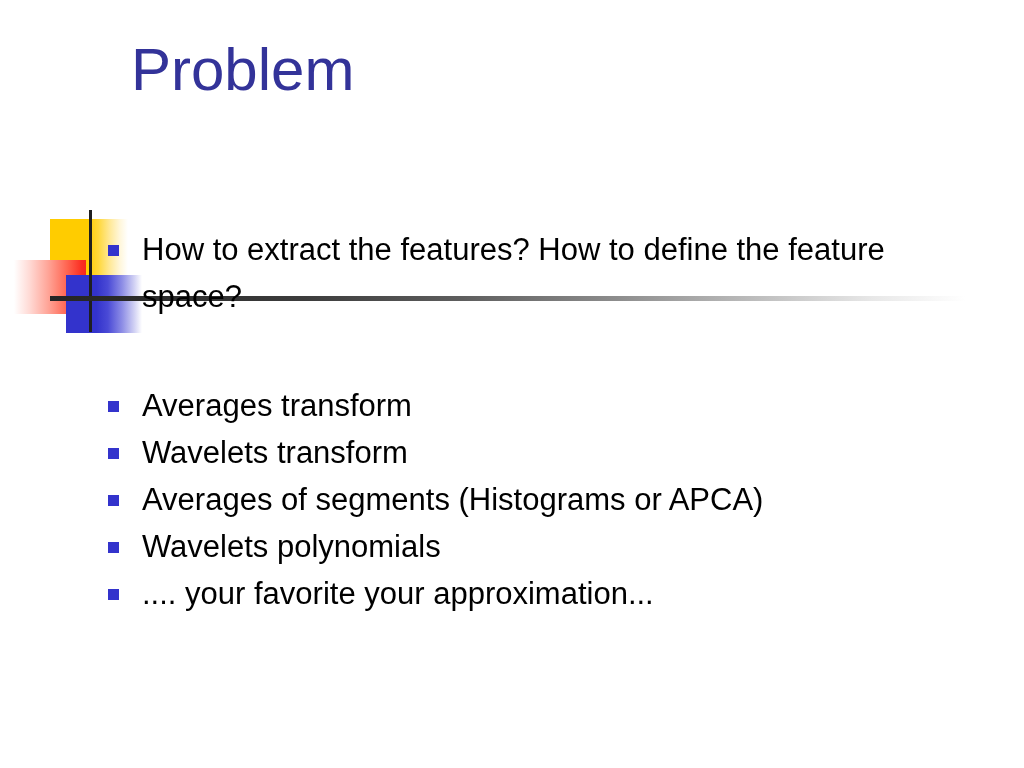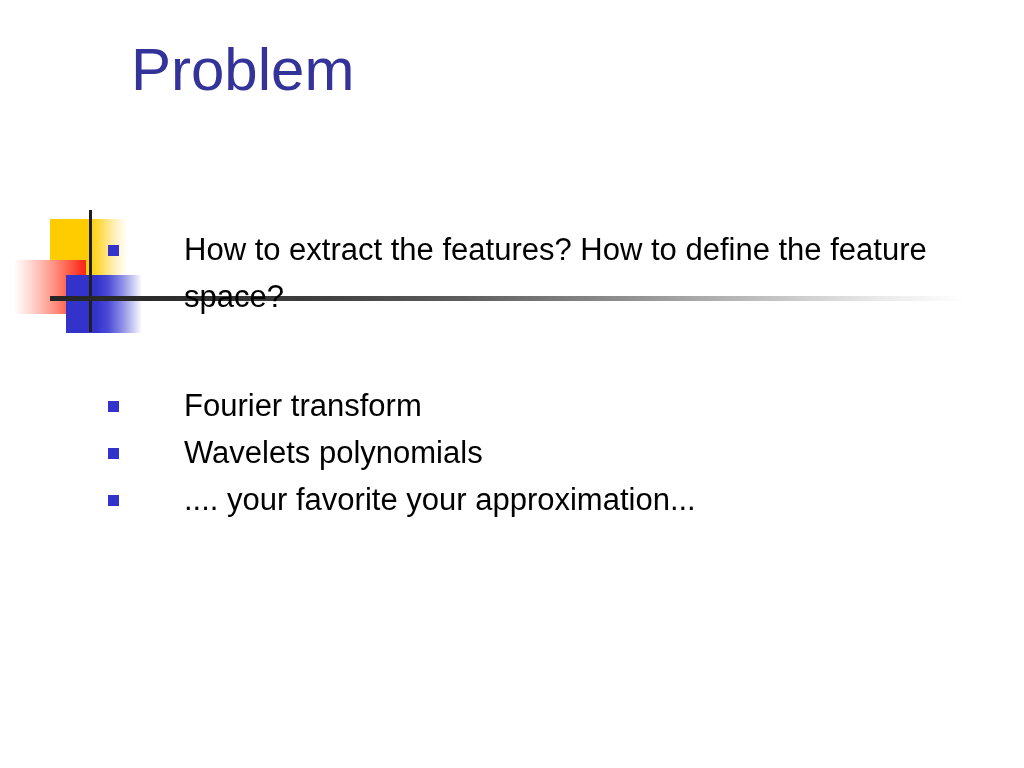--- a/index.html
+++ b/index.html
@@ -128,21 +128,20 @@
     left: 108px;
     top: 226px;
     width: 900px;
   }
 
   .bullet-row {
     position: relative;
     display: flex;
     align-items: flex-start;
     margin-bottom: 0;
-    gap: 42px;
   }
 
   .bullet-marker {
     flex: 0 0 auto;
     width: 11px;
     height: 11px;
     background: #3333CC;
     margin-top: 19px;
     margin-right: 23px;
   }
@@ -184,24 +183,32 @@
 
     <div class="bullet-row wrap">
       <div class="bullet-marker"></div>
       <div class="bullet-text">How to extract the features? How to define the feature space?</div>
     </div>
 
     <div class="bullet-spacer"></div>
 
     <div class="bullet-row">
       <div class="bullet-marker"></div>
-      <div class="bullet-text">Fourier transform</div>
-    </div>
-
-
+      <div class="bullet-text">Averages transform</div>
+    </div>
+
+    <div class="bullet-row">
+      <div class="bullet-marker"></div>
+      <div class="bullet-text">Wavelets transform</div>
+    </div>
+
+    <div class="bullet-row">
+      <div class="bullet-marker"></div>
+      <div class="bullet-text">Averages of segments (Histograms or APCA)</div>
+    </div>
 
     <div class="bullet-row">
       <div class="bullet-marker"></div>
       <div class="bullet-text">Wavelets polynomials</div>
     </div>
 
     <div class="bullet-row">
       <div class="bullet-marker"></div>
       <div class="bullet-text">.... your favorite your approximation...</div>
     </div>

